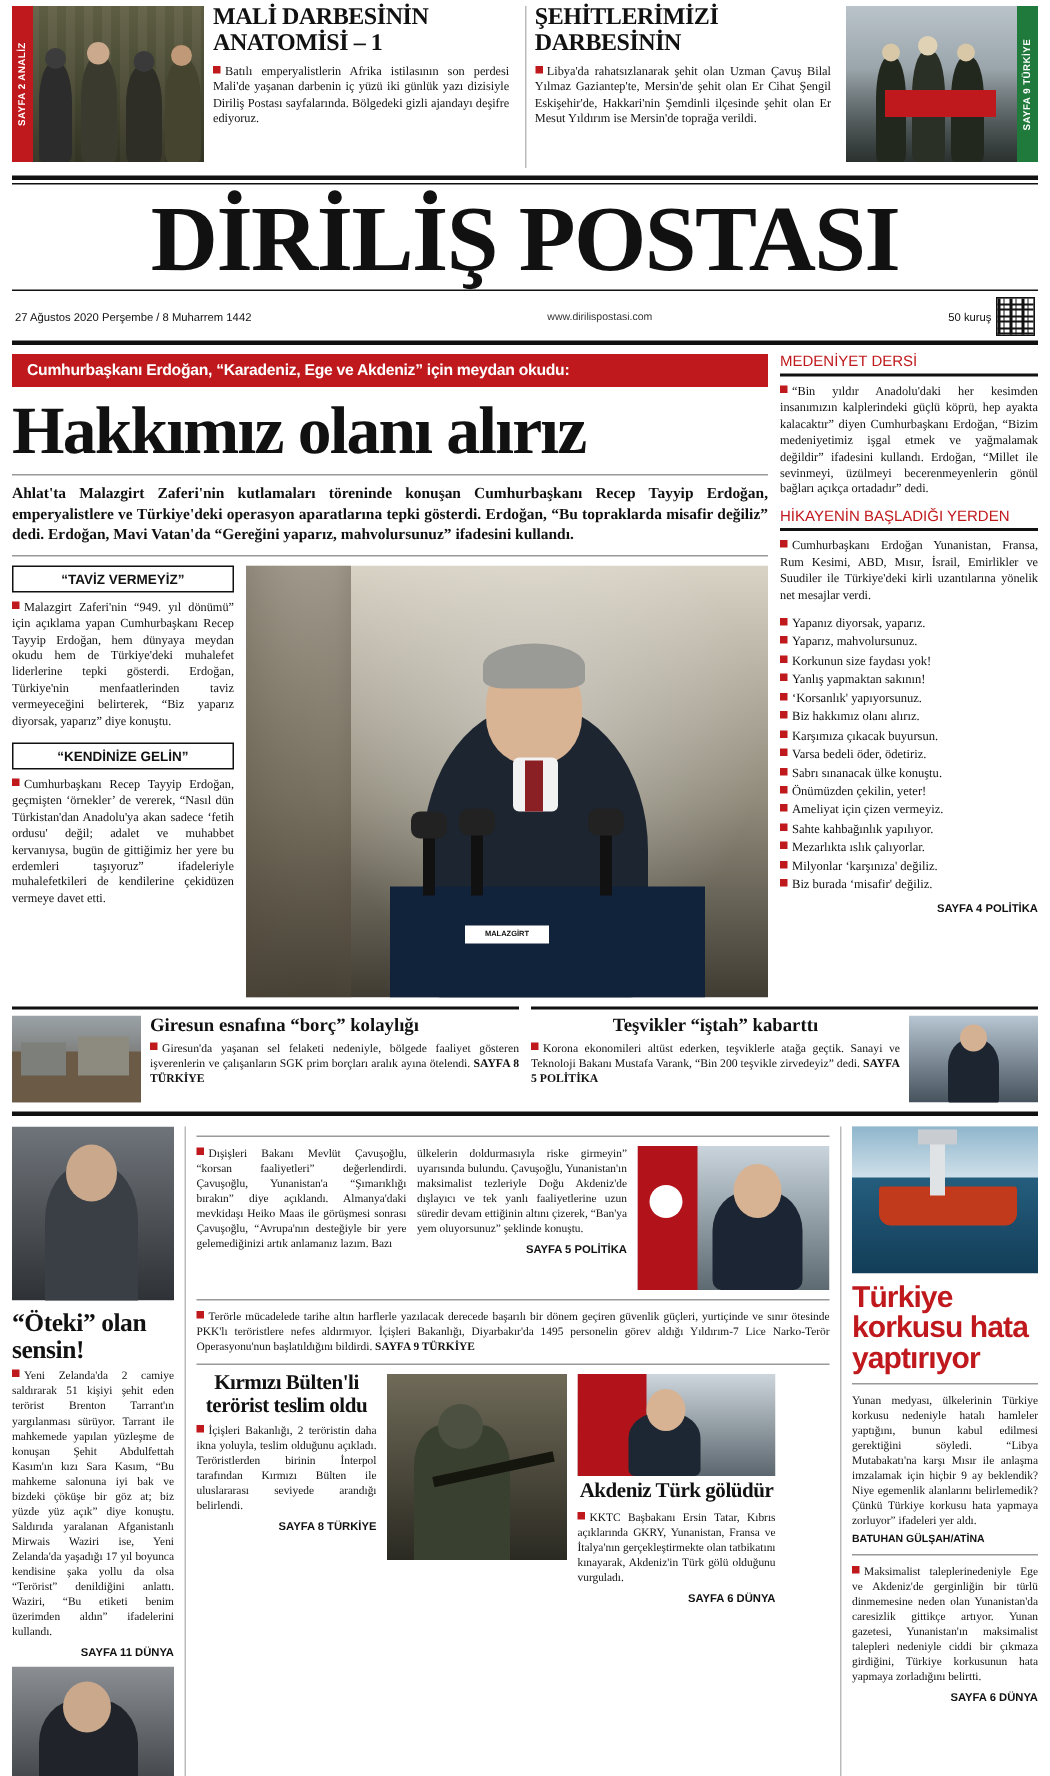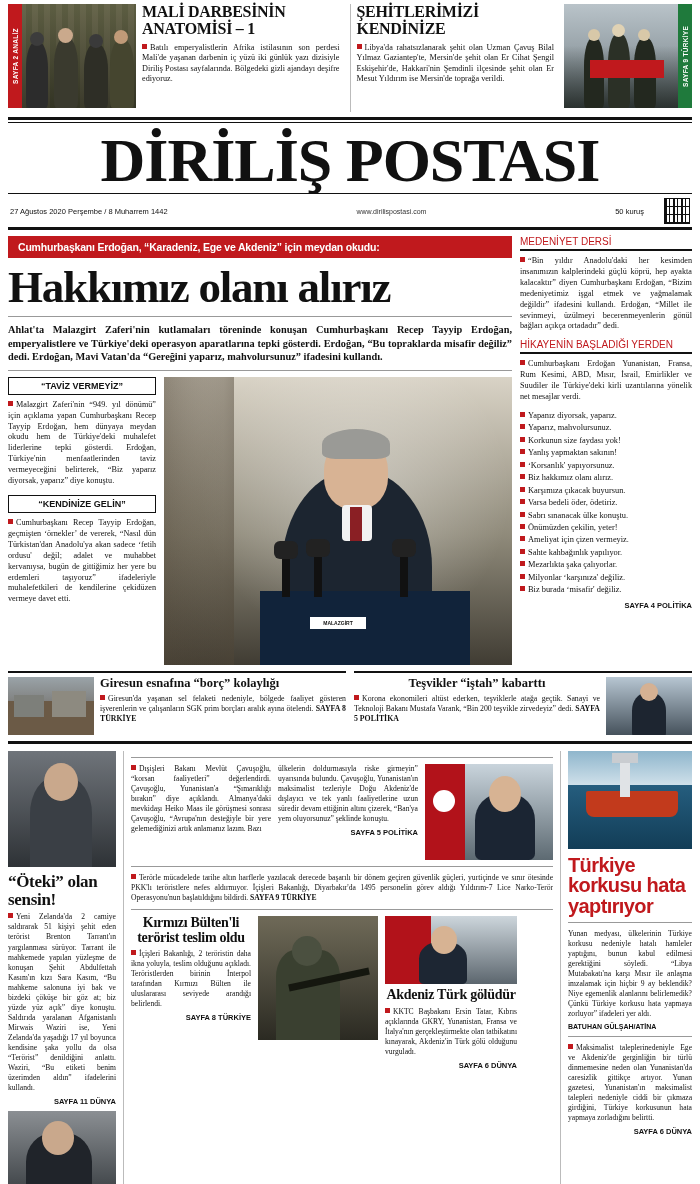--- a/index.html
+++ b/index.html
@@ -42,21 +42,21 @@
   .masthead { text-align: center; padding: 9px 0 2px 0; }
   .masthead h1 {
     font-family: "Liberation Serif", serif;
     font-weight: bold; font-size: 62px; letter-spacing: -1px;
     line-height: .92;
   }
   .meta { display: flex; align-items: center; justify-content: space-between;
           font-family: "Liberation Sans", sans-serif; font-size: 7.5px;
           padding: 4px 2px 3px 2px; }
   .meta .site { font-size: 7px; color: #333; }
-  .meta .right { display: flex; align-items: center; gap: 20px; text-align: center; }
+  .meta .right { display: flex; align-items: center; gap: 3px; text-align: center; }
   .qr { width: 26px; height: 26px;
         background:
           linear-gradient(90deg,#111 25%,transparent 25%,transparent 50%,#111 50%,#111 62%,transparent 62%),
           linear-gradient(0deg,#111 18%,transparent 18%,transparent 44%,#111 44%,#111 56%,transparent 56%);
         background-size: 8px 8px, 8px 8px; border: 1px solid #111; }
 
   
   .leadwrap { display: flex; gap: 8px; margin-top: 4px; }
   .leadmain { flex: 1 1 auto; width: 500px; }
   .kicker {
@@ -149,21 +149,21 @@
       <div class="tstext">
         <h3>MALİ DARBESİNİN ANATOMİSİ – 1</h3>
         <p><span class="sqbul"></span><span>Batılı emperyalistlerin Afrika istilasının son perdesi Mali'de yaşanan darbenin iç yüzü iki günlük yazı dizisiyle Diriliş Postası sayfalarında. Bölgedeki gizli ajandayı deşifre ediyoruz.</span></p>
       </div>
     </div>
 
     <div class="vdiv"></div>
 
     <div class="tsitem">
       <div class="tstext">
-        <h3>ŞEHİTLERİMİZİ KENDİNİZE</h3>
+        <h3>ŞEHİTLERİMİZİ DARBESİNİN</h3>
         <p><span class="sqbul"></span><span>Libya'da rahatsızlanarak şehit olan Uzman Çavuş Bilal Yılmaz Gaziantep'te, Mersin'de şehit olan Er Cihat Şengil Eskişehir'de, Hakkari'nin Şemdinli ilçesinde şehit olan Er Mesut Yıldırım ise Mersin'de toprağa verildi.</span></p>
       </div>
       <div class="tsphoto">
         <div class="ph" style="background:linear-gradient(180deg,#b9c3c9,#6e7a80);"></div>
         <div class="ph" style="background:linear-gradient(0deg,rgba(20,25,20,.75),transparent 60%);"></div>
         <div class="figure" style="left:20px;top:34px;width:20px;height:70px;background:#23281f;"></div>
         <div class="head" style="left:24px;top:25px;width:12px;height:12px;background:#d8c8a8;"></div>
         <div class="figure" style="left:44px;top:30px;width:22px;height:74px;background:#2b3026;"></div>
         <div class="head" style="left:48px;top:20px;width:13px;height:13px;background:#e0d2b4;"></div>
         <div class="figure" style="left:70px;top:34px;width:22px;height:70px;background:#23281f;"></div>
@@ -245,21 +245,21 @@
         <div><span class="sqbul"></span><span>Korkunun size faydası yok!</span></div>
         <div><span class="sqbul"></span><span>Yanlış yapmaktan sakının!</span></div>
         <div><span class="sqbul"></span><span>‘Korsanlık' yapıyorsunuz.</span></div>
         <div><span class="sqbul"></span><span>Biz hakkımız olanı alırız.</span></div>
         <div><span class="sqbul"></span><span>Karşımıza çıkacak buyursun.</span></div>
         <div><span class="sqbul"></span><span>Varsa bedeli öder, ödetiriz.</span></div>
         <div><span class="sqbul"></span><span>Sabrı sınanacak ülke konuştu.</span></div>
         <div><span class="sqbul"></span><span>Önümüzden çekilin, yeter!</span></div>
         <div><span class="sqbul"></span><span>Ameliyat için çizen vermeyiz.</span></div>
         <div><span class="sqbul"></span><span>Sahte kahbağınlık yapılıyor.</span></div>
-        <div><span class="sqbul"></span><span>Mezarlıkta şaka çalıyorlar.</span></div>
+        <div><span class="sqbul"></span><span>Mezarlıkta ıslık çalıyorlar.</span></div>
         <div><span class="sqbul"></span><span>Milyonlar ‘karşınıza' değiliz.</span></div>
         <div><span class="sqbul"></span><span>Biz burada ‘misafir' değiliz.</span></div>
       </div>
       <div class="sayfa">SAYFA 4 POLİTİKA</div>
     </div>
   </div>
 
   <div class="promos">
     <div class="promo">
       <div class="pimg">

